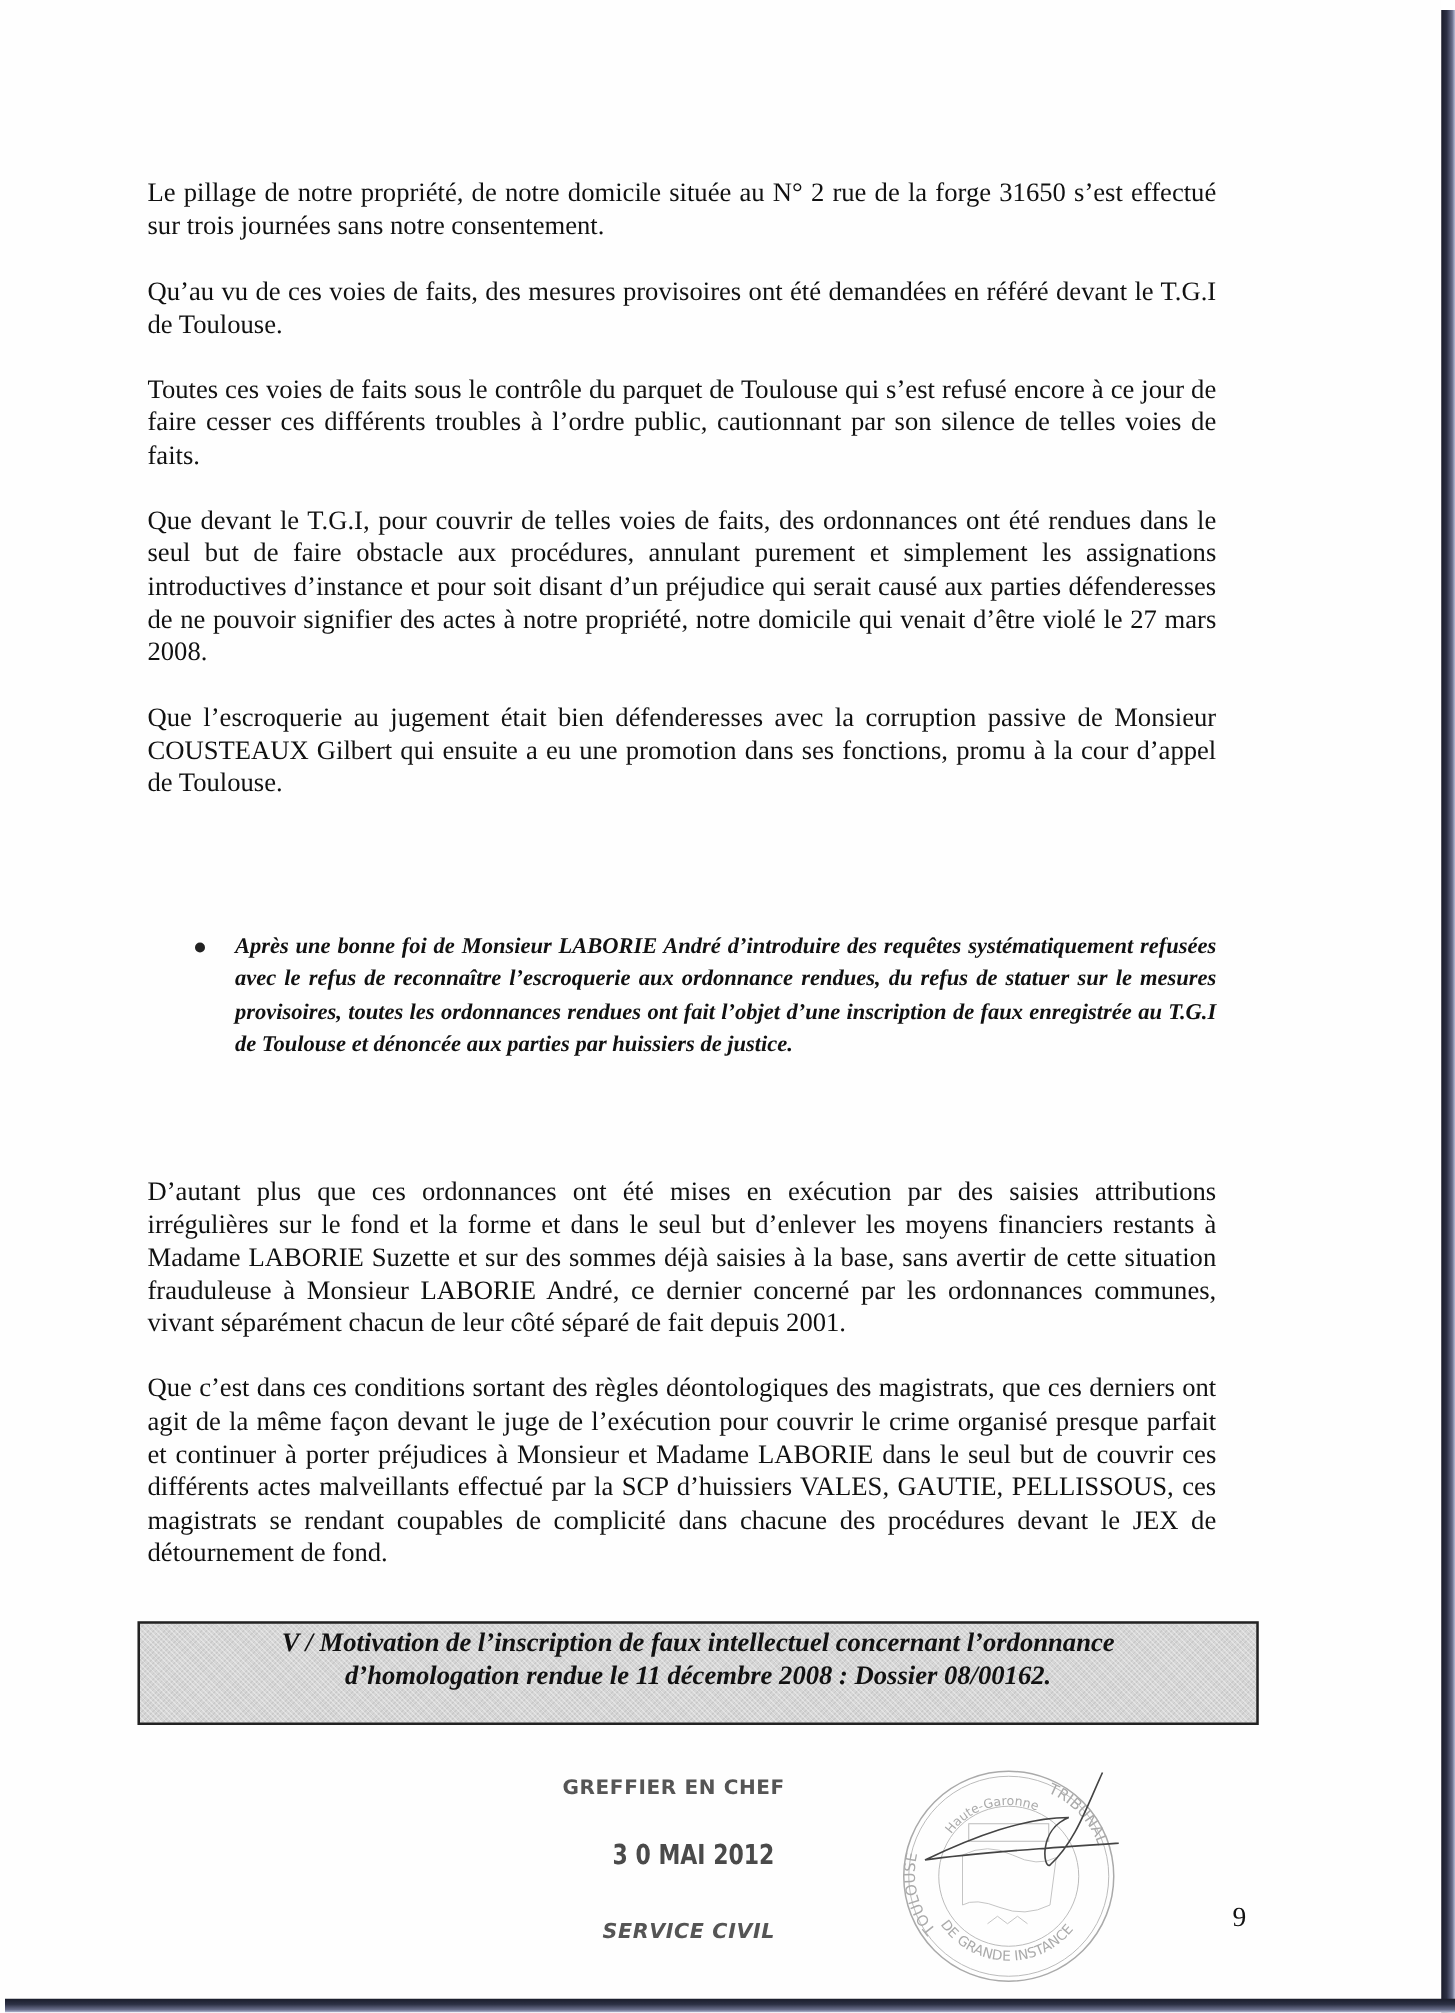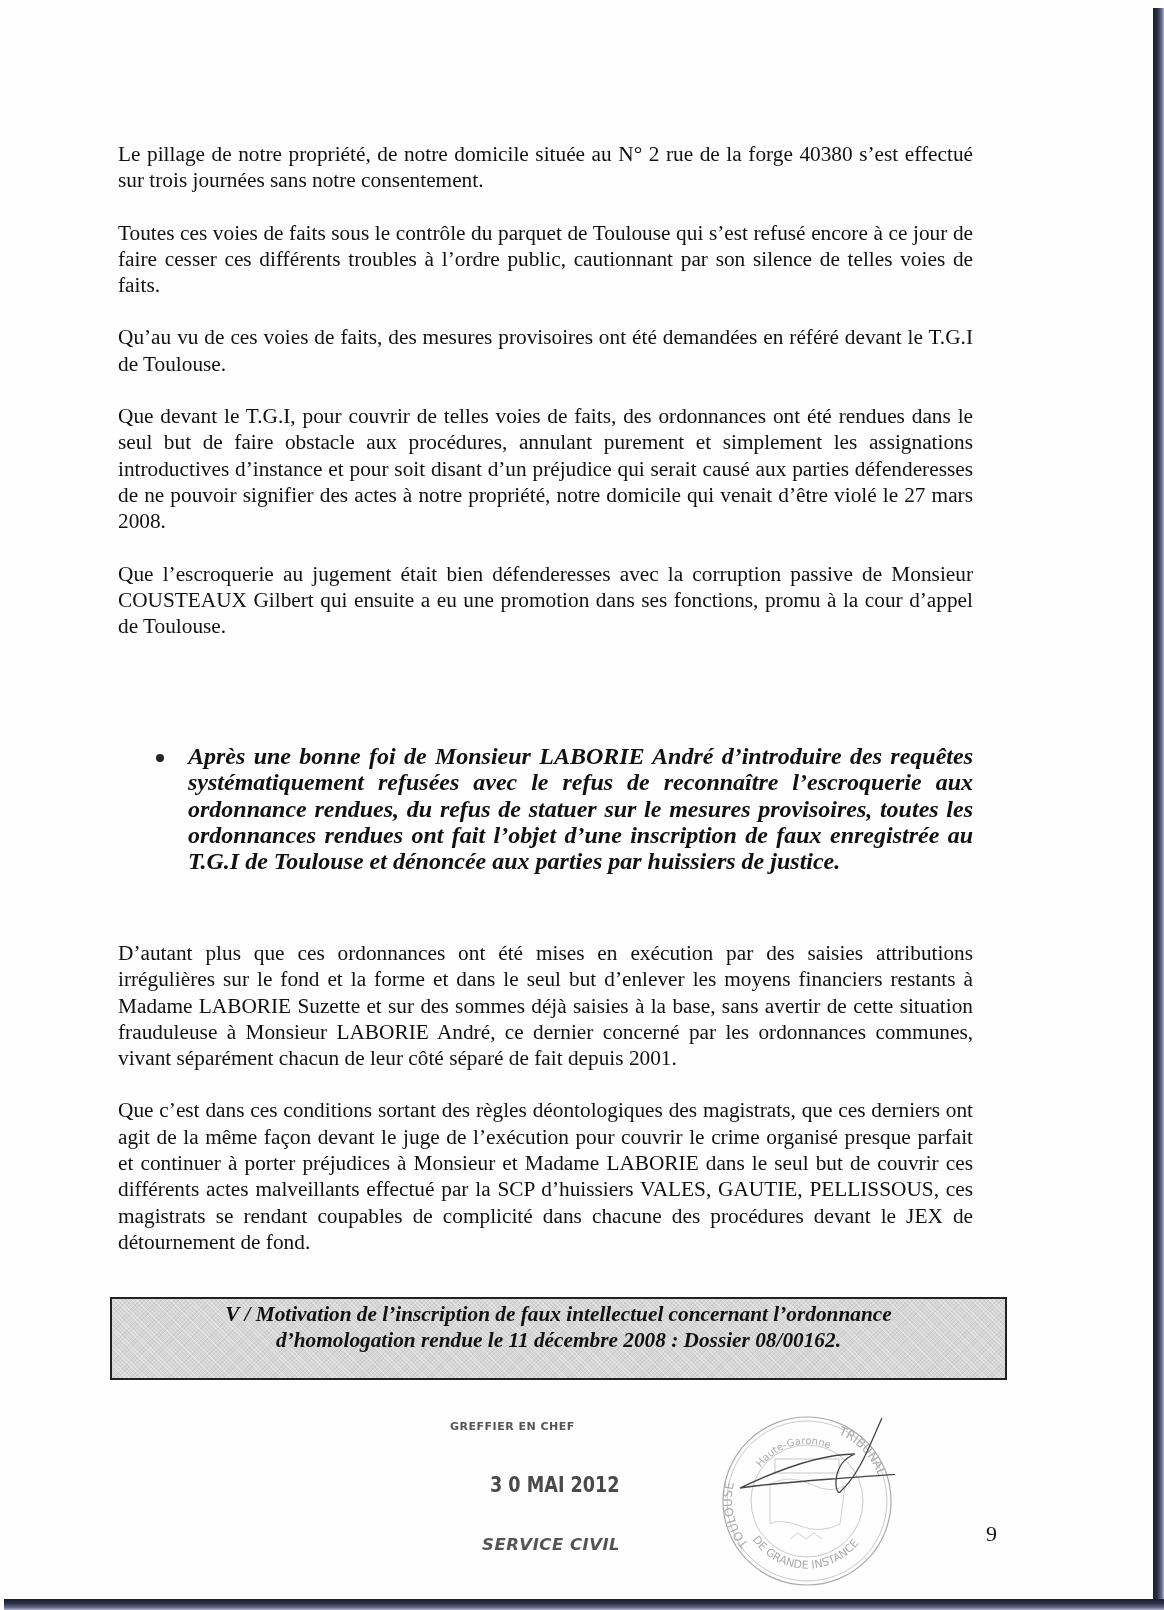--- a/index.html
+++ b/index.html
@@ -22,21 +22,21 @@
     background: linear-gradient(to bottom, #1a1d2b 0%, #2c3044 40%, #6a6f8c 80%, #b8bdd6 100%);
   }
   .body-text {
     position: absolute; left: 118px; width: 855px;
     font-size: 21.3px; line-height: 26.3px;
     text-align: justify;
   }
   .para { margin: 0 0 26px 0; }
   .bullet-block {
     position: absolute; left: 118px; top: 743px; width: 855px;
-    font-size: 24px; line-height: 26.3px; font-weight: bold; font-style: italic;
+    font-size: 18px; line-height: 26.3px; font-weight: bold; font-style: italic;
   }
   .bullet-dot {
     position: absolute; left: 38px; top: 11px; width: 8px; height: 8px; border-radius: 50%;
     background: #222;
   }
   .bullet-text {
     margin-left: 70px; text-align: justify;
   }
   .section-box {
     position: absolute; left: 110px; top: 1297px; width: 897px; height: 83px;
@@ -47,39 +47,39 @@
     text-align: center;
     font-weight: bold; font-size: 21.3px; line-height: 26px;
     padding-top: 2px;
     box-sizing: border-box;
     font-style: italic;
   }
   .stamp {
     position: absolute; left: 440px; top: 1420px; width: 220px;
     font-family: "DejaVu Sans", sans-serif; color: #555; text-align: left;
   }
-  .stamp-line1 { position: absolute; left: 10px; top: 0; font-size: 11px; font-weight: bold; letter-spacing: 0.5px; white-space: nowrap; }
+  .stamp-line1 { position: absolute; left: 10px; top: 0; font-size: 16px; font-weight: bold; letter-spacing: 0.5px; white-space: nowrap; }
   .stamp-line2 { position: absolute; left: 50px; top: 52px; font-size: 22px; font-weight: bold; transform: scaleX(0.8); transform-origin: left; white-space: nowrap; color: #4a4a4a; }
   .stamp-line3 { position: absolute; left: 42px; top: 115px; font-size: 16.5px; font-weight: bold; letter-spacing: 0.5px; white-space: nowrap; font-style: italic; }
   .seal {
     position: absolute; left: 720px; top: 1414px; width: 175px; height: 175px;
   }
   .page-number {
     position: absolute; left: 986px; top: 1521px; font-size: 22px;
   }
 </style>
 </head>
 <body>
 
 <div class="page">
 
   <div class="body-text" style="top:141px;">
-    <p class="para">Le pillage de notre propriété, de notre domicile située au N° 2 rue de la forge 40380 s’est effectué sur trois journées sans notre consentement.</p>
+    <p class="para">Le pillage de notre propriété, de notre domicile située au N° 2 rue de la forge 31650 s’est effectué sur trois journées sans notre consentement.</p>
+    <p class="para">Qu’au vu de ces voies de faits, des mesures provisoires ont été demandées en référé devant le T.G.I de Toulouse.</p>
     <p class="para">Toutes ces voies de faits sous le contrôle du parquet de Toulouse qui s’est refusé encore à ce jour de faire cesser ces différents troubles à l’ordre public, cautionnant par son silence de telles voies de faits.</p>
-    <p class="para">Qu’au vu de ces voies de faits, des mesures provisoires ont été demandées en référé devant le T.G.I de Toulouse.</p>
     <p class="para">Que devant le T.G.I, pour couvrir de telles voies de faits, des ordonnances ont été rendues dans le seul but de faire obstacle aux procédures, annulant purement et simplement les assignations introductives d’instance et pour soit disant d’un préjudice qui serait causé aux parties défenderesses de ne pouvoir signifier des actes à notre propriété, notre domicile qui venait d’être violé le 27 mars 2008.</p>
     <p class="para">Que l’escroquerie au jugement était bien défenderesses avec la corruption passive de Monsieur COUSTEAUX Gilbert qui ensuite a eu une promotion dans ses fonctions, promu à la cour d’appel de Toulouse.</p>
   </div>
 
   <div class="bullet-block">
     <span class="bullet-dot"></span>
     <div class="bullet-text">Après une bonne foi de Monsieur LABORIE André d’introduire des requêtes systématiquement refusées avec le refus de reconnaître l’escroquerie aux ordonnance rendues, du refus de statuer sur le mesures provisoires, toutes les ordonnances rendues ont fait l’objet d’une inscription de faux enregistrée au T.G.I de Toulouse et dénoncée aux parties par huissiers de justice.</div>
   </div>
 
   <div class="body-text" style="top:940px;">

